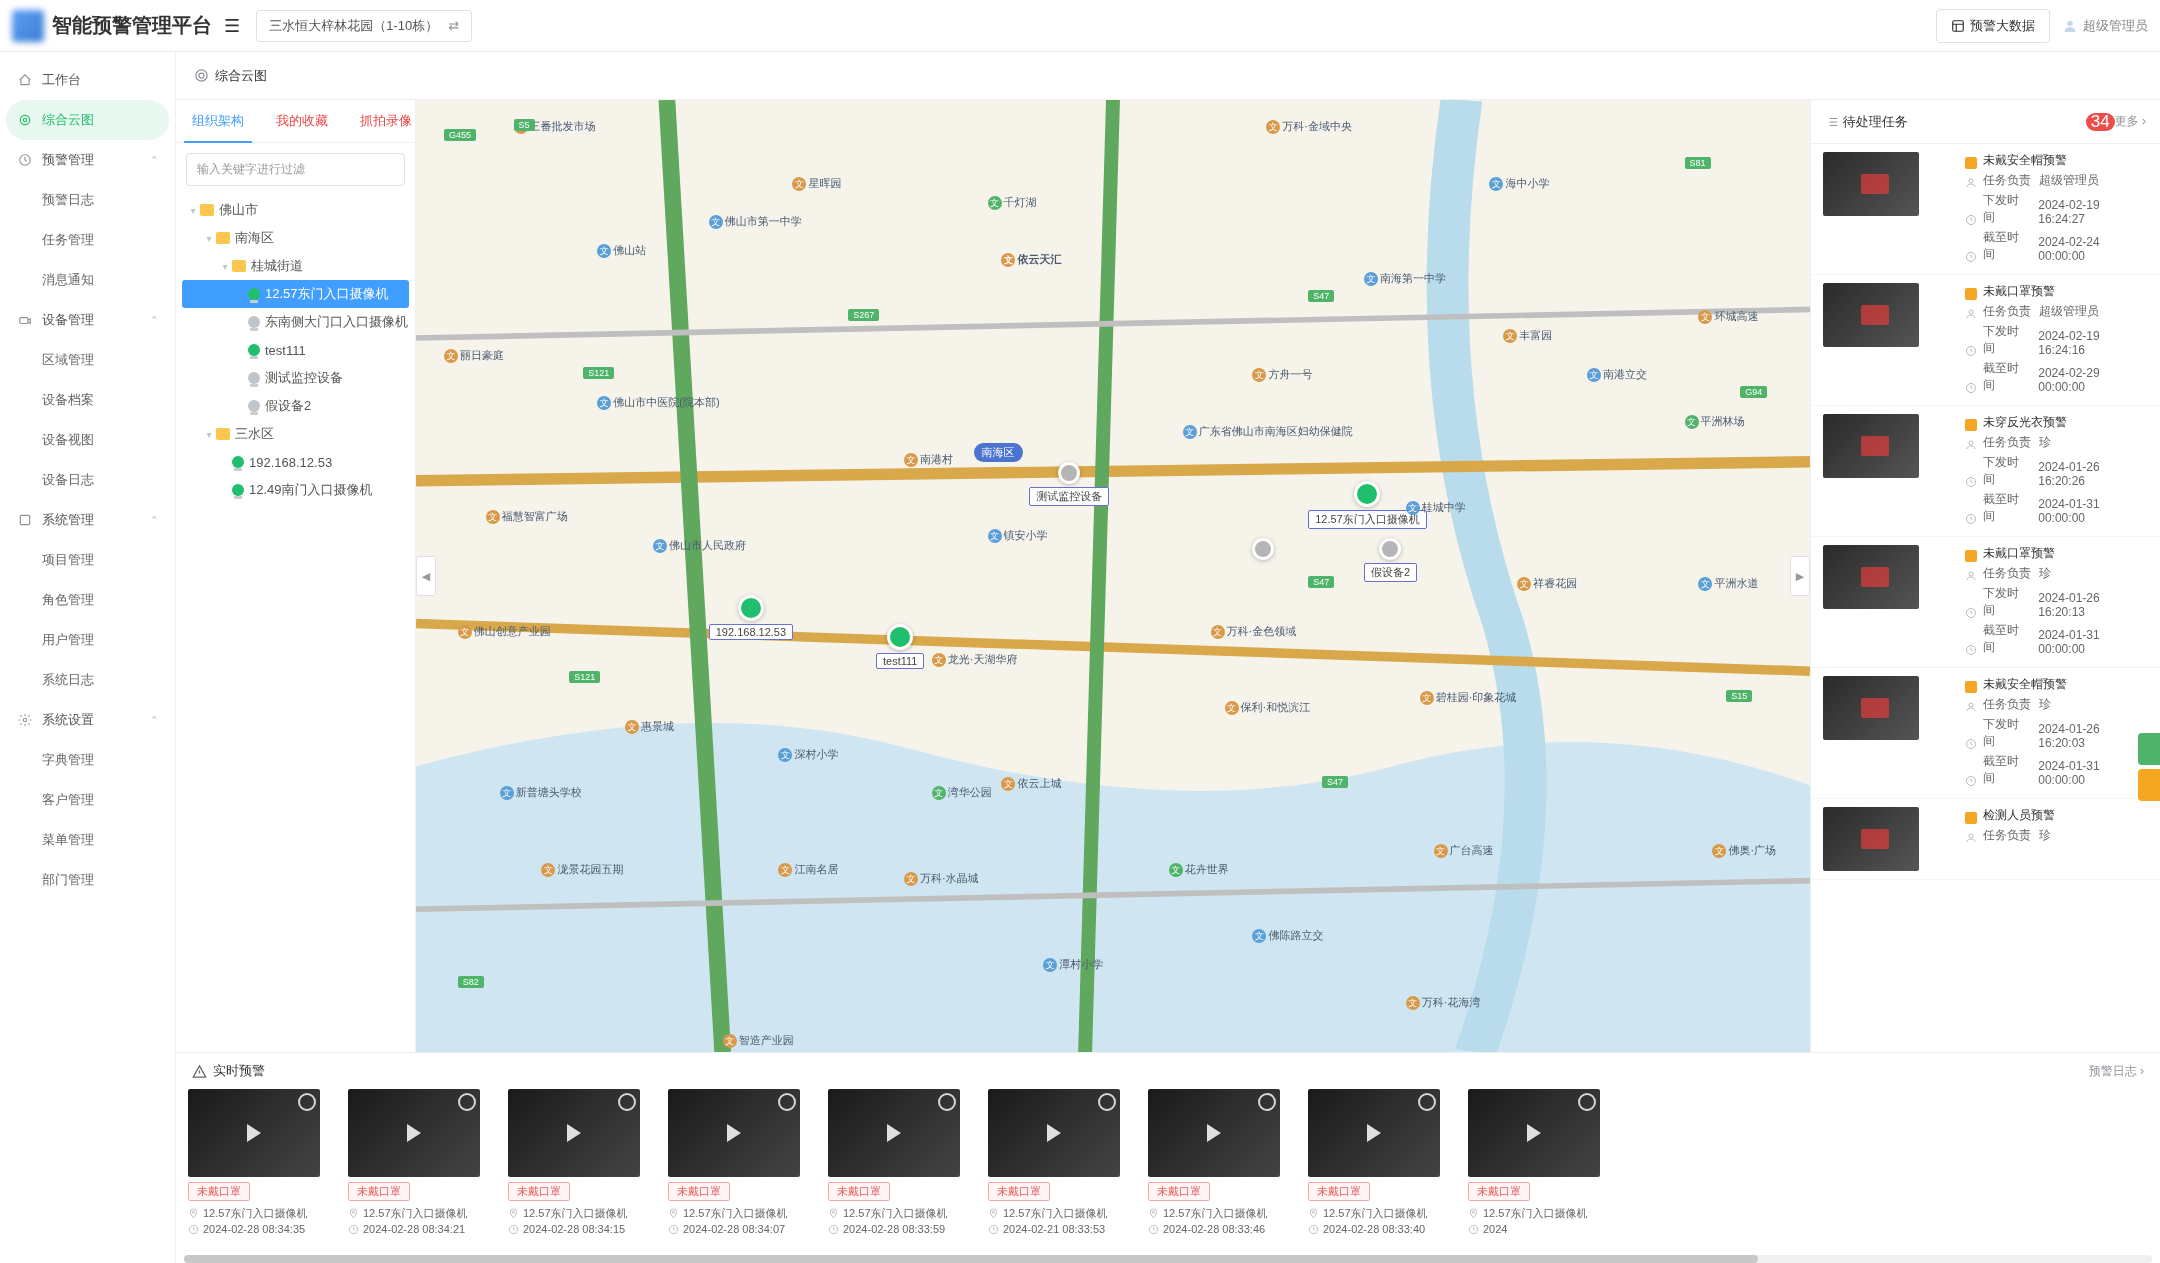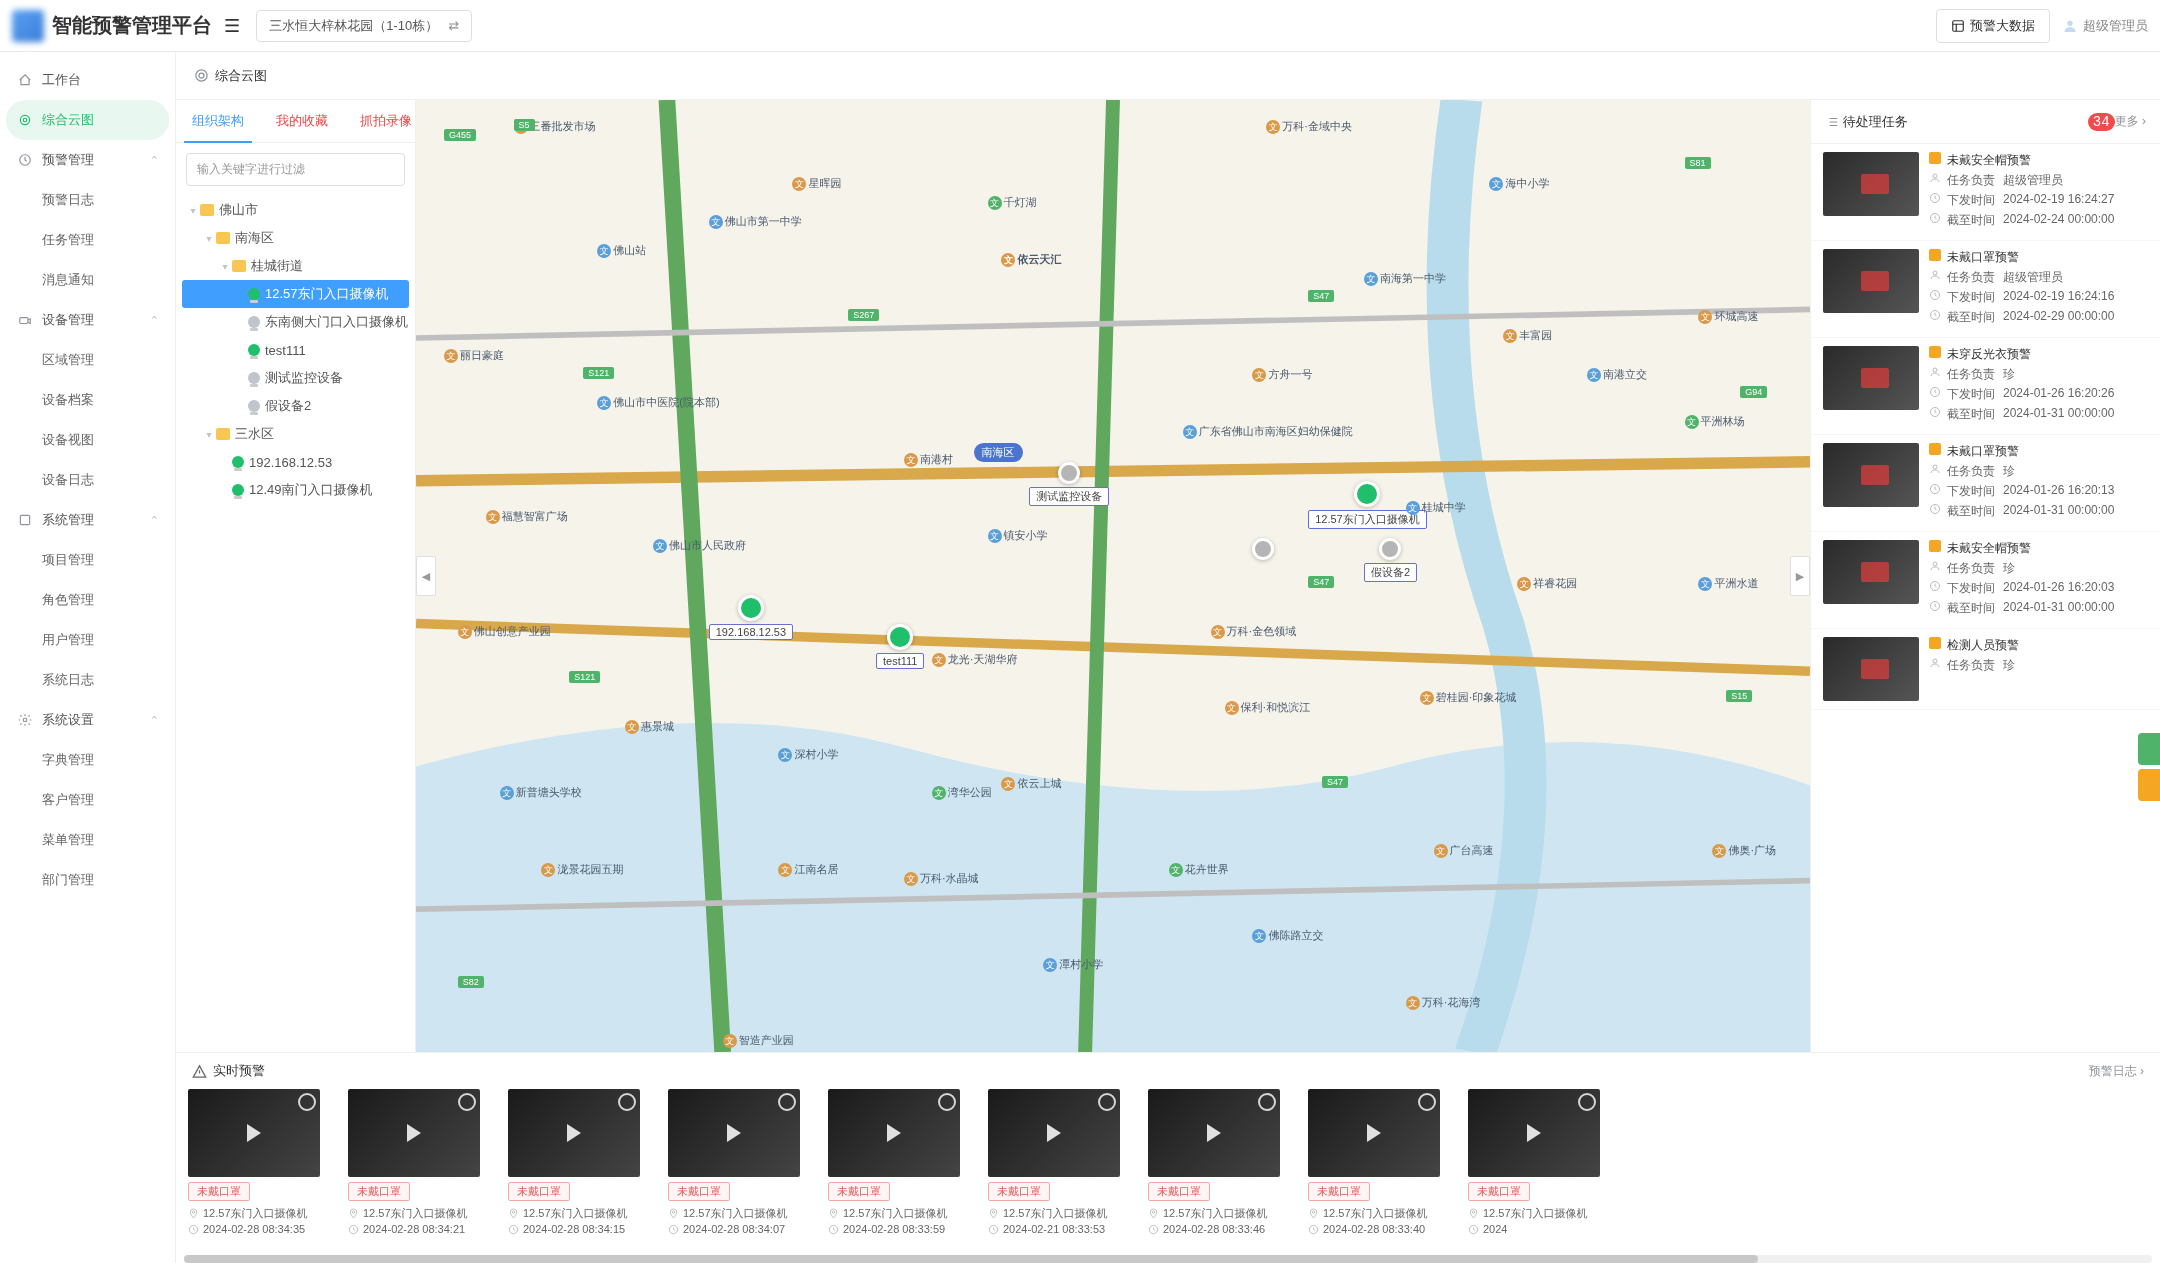--- a/index.html
+++ b/index.html
@@ -66,28 +66,28 @@
 .map-poi { position: absolute; color: #495a6e; font-size: 11px; white-space: nowrap; }
 .poi-dot { display: inline-block; width: 14px; height: 14px; border-radius: 50%; background: #5a9fd8; color: #fff; font-size: 9px; text-align: center; line-height: 14px; margin-right: 2px; }
 .poi-dot.g { background: #4fb46a; }
 .poi-dot.o { background: #d89a4a; }
 .road-badge { position: absolute; background: #4fb46a; color: #fff; font-size: 9px; padding: 1px 5px; border-radius: 2px; }
 
 
 .task-panel { width: 350px; border-left: 1px solid #f0f0f0; display: flex; flex-direction: column; }
 .task-header { height: 44px; display: flex; align-items: center; padding: 0 14px; border-bottom: 1px solid #f0f0f0; }
 .task-header .title { flex: 1; }
-.badge { background: #ee4d4d; color: #fff; border-radius: 9px; min-width: 18px; height: 18px; display: inline-flex; align-items: center; justify-content: center; font-size: 14px; padding: 0 5px; margin-left: 6px; font-family: Liberation Mono, monospace; }
+.badge { background: #ee4d4d; color: #fff; border-radius: 9px; min-width: 18px; height: 18px; display: inline-flex; align-items: center; justify-content: center; font-size: 17px; padding: 0 5px; margin-left: 6px; }
 .task-more { color: #909399; font-size: 12px; cursor: pointer; }
 .task-list { flex: 1; overflow-y: auto; }
 .task-item { display: flex; padding: 8px 12px; border-bottom: 1px solid #f5f5f5; }
 .task-thumb { width: 96px; height: 64px; background: linear-gradient(135deg,#2a2a2a,#555); border-radius: 2px; flex: none; margin-right: 10px; position: relative; overflow: hidden; }
 .task-thumb::after { content:''; position:absolute; top:22px; left:38px; width:28px; height:20px; background: rgba(255,60,60,0.6); border-radius:2px; }
 .task-info { flex: 1; font-size: 12px; }
-.task-info .row { display: flex; align-items: flex-start; margin-bottom: 3px; color: #666; }
+.task-info .row { display: flex; align-items: flex-end; margin-bottom: 3px; color: #666; margin-left: 36px; }
 .task-info .row.t { color: #333; font-weight: 500; }
 .task-info .row svg, .task-info .row .sq { margin-right: 6px; color: #bbb; flex: none; }
 .sq { width: 12px; height: 12px; border-radius: 2px; background: #f5a623; }
 .task-info .lbl { margin-right: 8px; }
 
 
 .bottom { height: 210px; display: flex; flex-direction: column; }
 .bottom-header { height: 36px; display: flex; align-items: center; padding: 0 16px; }
 .bottom-header svg { margin-right: 6px; color: #666; }
 .bottom-more { margin-left: auto; color: #909399; font-size: 12px; cursor: pointer; }

